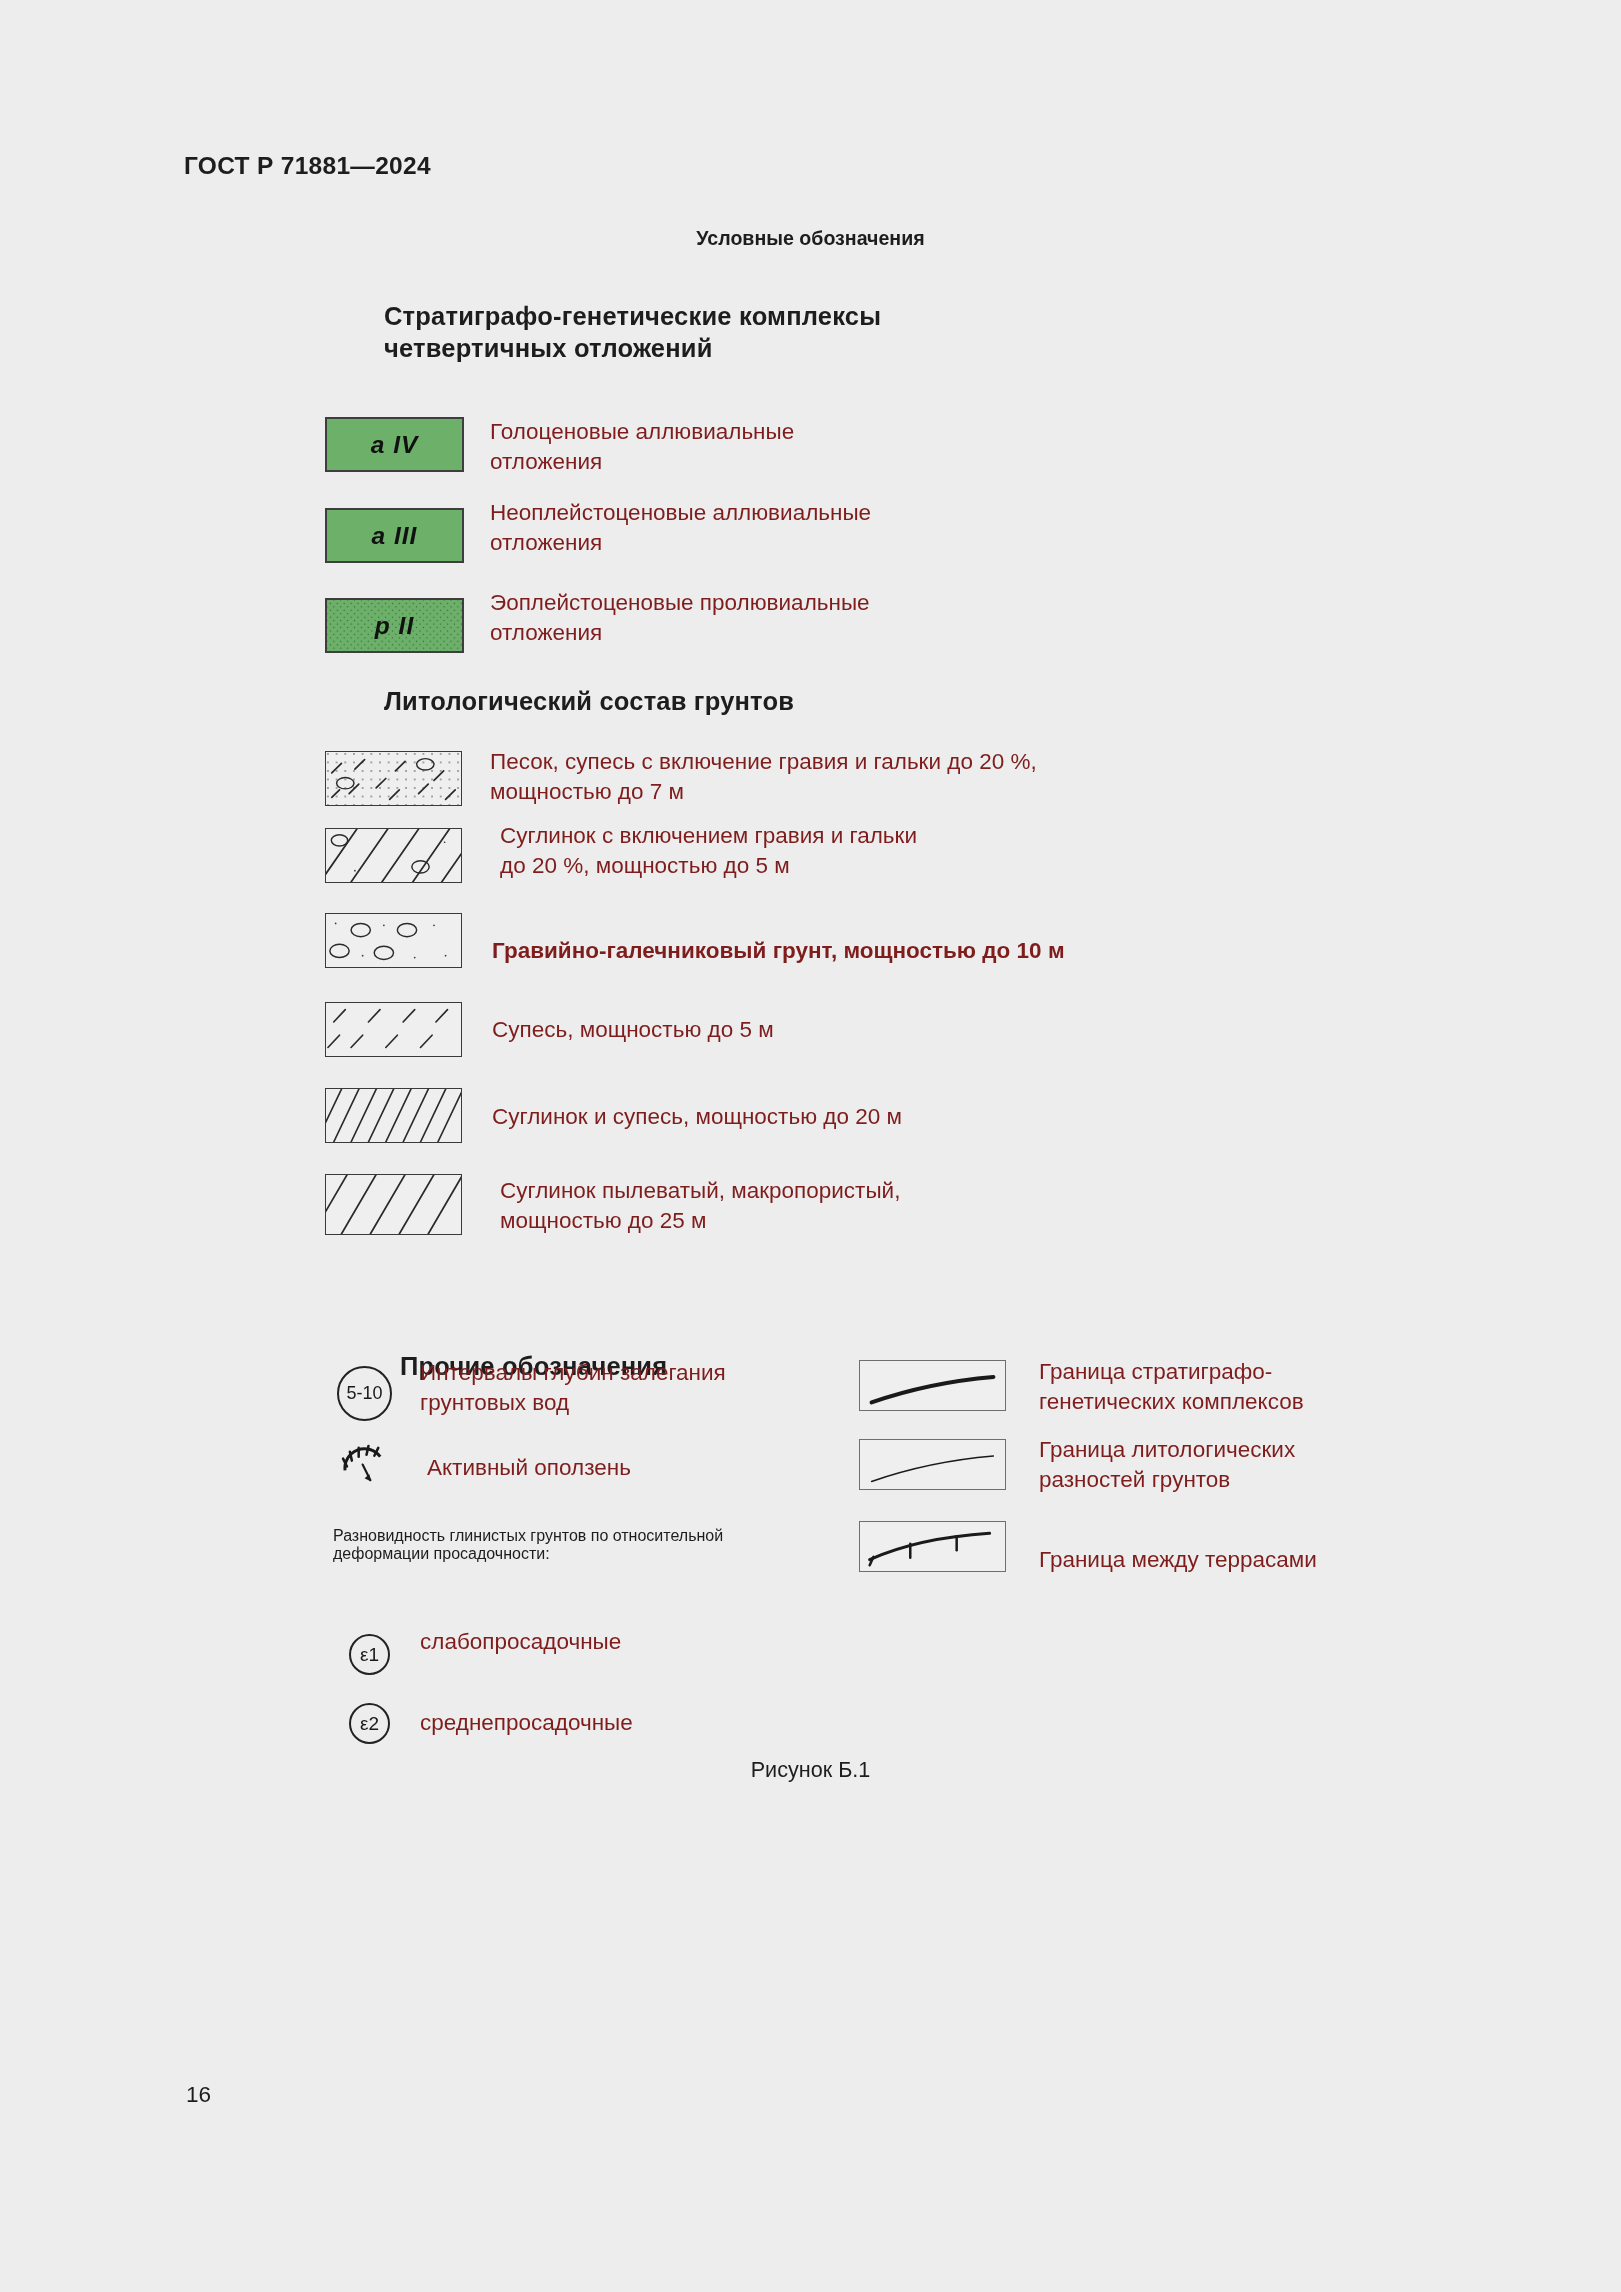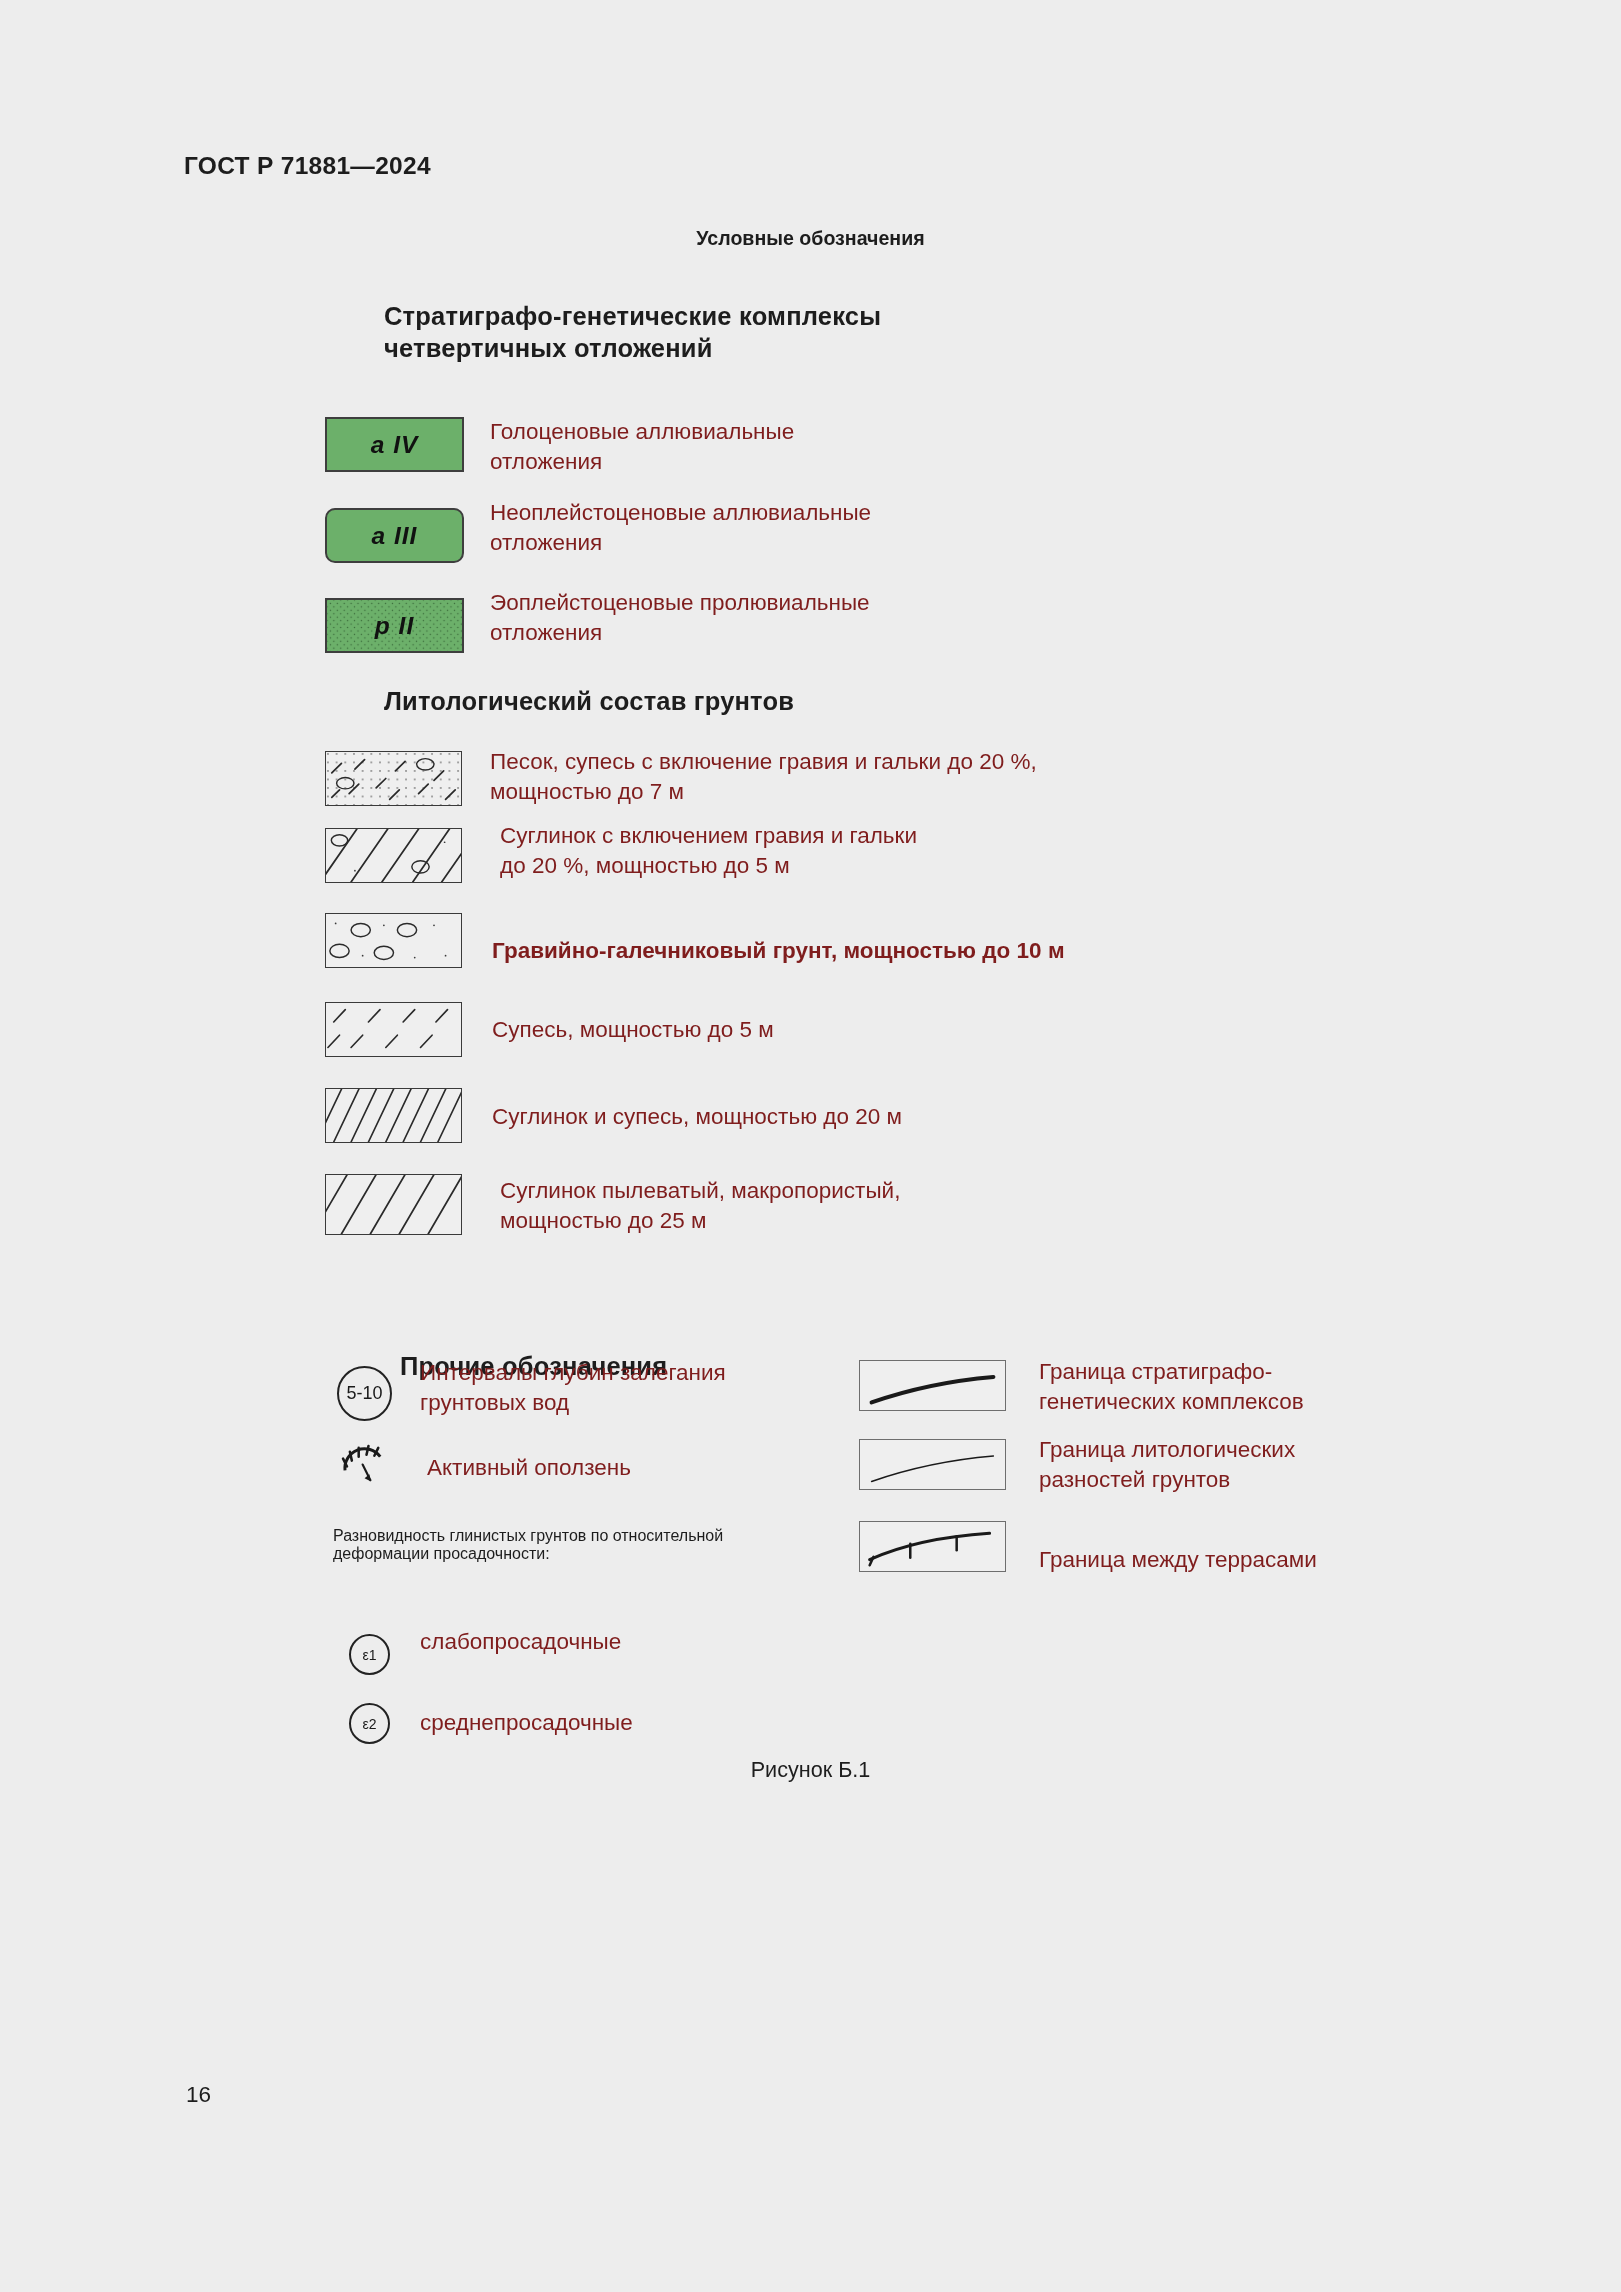--- a/index.html
+++ b/index.html
@@ -116,21 +116,21 @@
     border-radius: 50%;
     display: flex;
     align-items: center;
     justify-content: center;
     font-size: 19.6px;
     color: #1a1a1a;
     box-sizing: border-box;
     background: transparent;
   }
   .circ-gw { width: 55px; height: 55px; font-size: 18px; }
-  .circ-eps { width: 41px; height: 41px; font-size: 14px; }
+  .circ-eps { width: 41px; height: 41px; font-size: 19px; }
 
   
   .linebox {
     position: absolute;
     width: 147px;
     height: 51px;
     border: 1.6px solid #6e6e6e;
     box-sizing: border-box;
     background: #efefef;
     overflow: hidden;
@@ -174,21 +174,21 @@
     <div class="sect-head sect-strat">Стратиграфо-генетические комплексы
 четвертичных отложений</div>
 
     <div class="row">
       <div class="swatch-green" style="left:325px; top:417px;">a IV</div>
       <div class="label" style="left:490px; top:417px; width:549px;">Голоценовые аллювиальные
 отложения</div>
     </div>
 
     <div class="row">
-      <div class="swatch-green" style="left:325px; top:508px;border-radius:10px;">a III</div>
+      <div class="swatch-green" style="left:325px; top:508px;">a III</div>
       <div class="label" style="left:490px; top:498px; width:608px;">Неоплейстоценовые аллювиальные
 отложения</div>
     </div>
 
     <div class="row">
       <div class="swatch-green stippled" style="left:325px; top:598px;">p II</div>
       <div class="label" style="left:490px; top:588px; width:608px;">Эоплейстоценовые пролювиальные
 отложения</div>
     </div>
 

